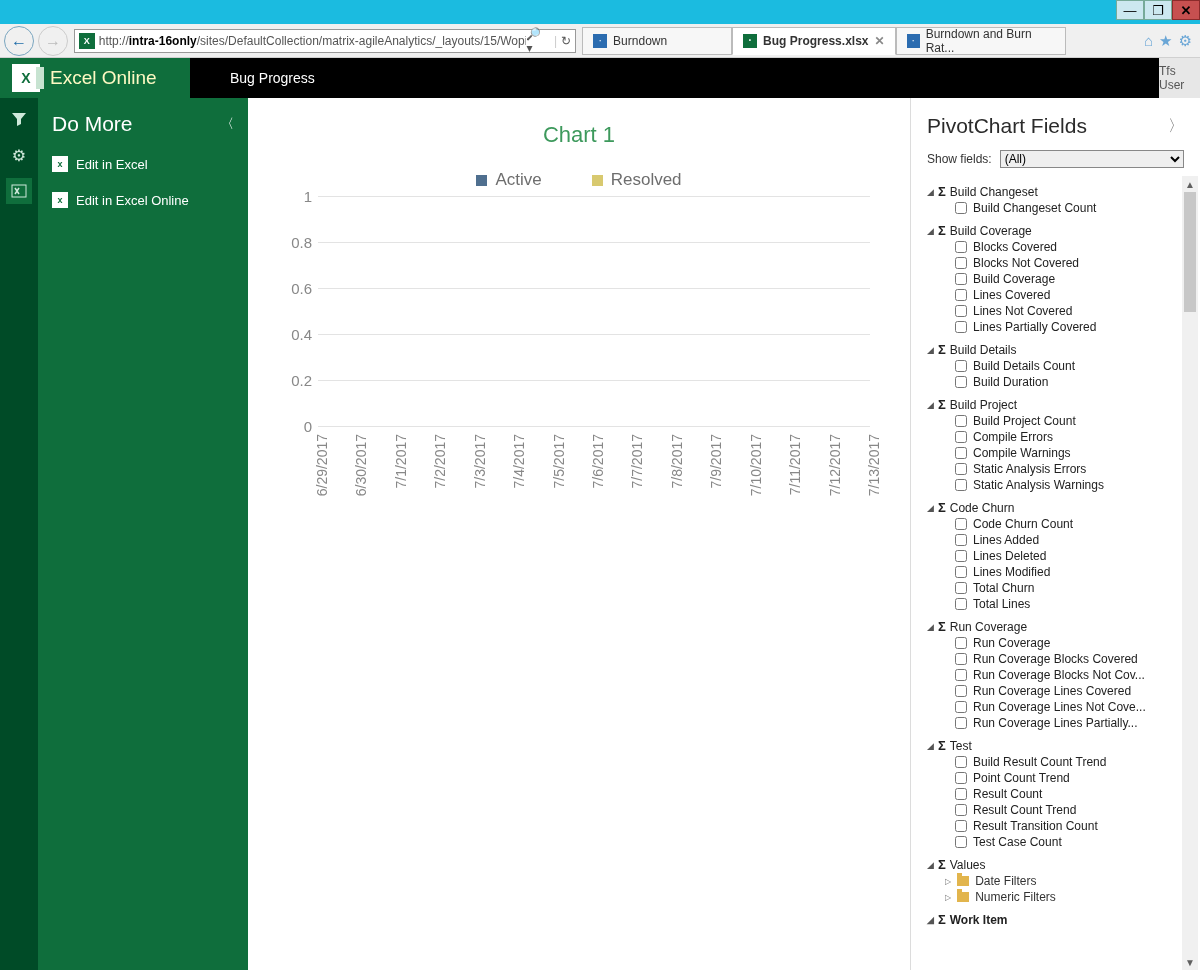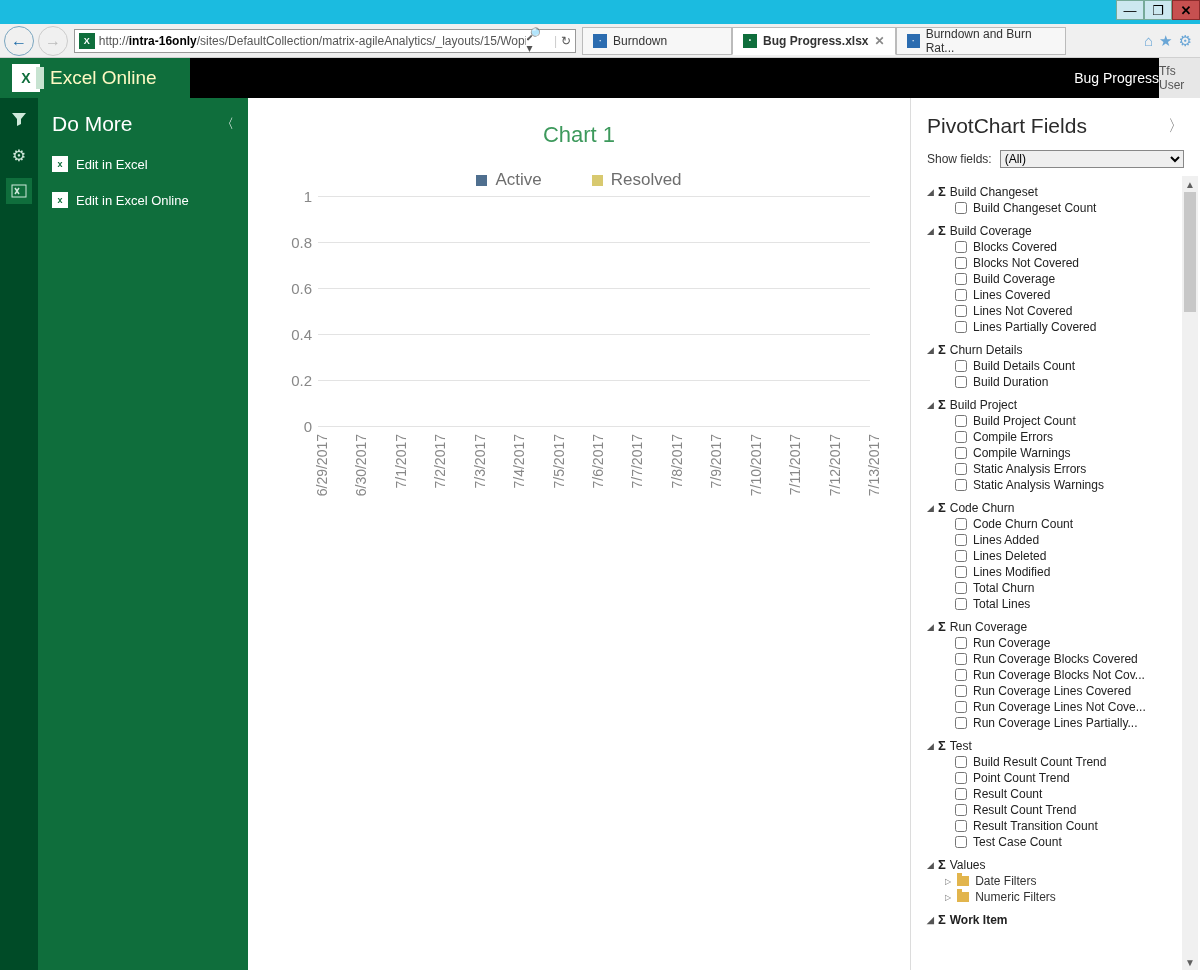--- a/index.html
+++ b/index.html
@@ -22,21 +22,21 @@
 .tab.active{background:#fff;font-weight:600;border-bottom-color:#fff;}
 .tab .ticon{width:14px;height:14px;display:flex;align-items:center;justify-content:center;font-size:10px;color:#fff;}
 .tab .close{margin-left:auto;color:#888;}
 .ie-icons{margin-left:auto;display:flex;gap:6px;padding-right:8px;color:#6aa6d6;font-size:15px;}
 .appbar{height:40px;background:#000;color:#fff;display:flex;align-items:center;}
 .excel-brand{width:190px;height:40px;background:#0f6e3c;display:flex;align-items:center;gap:10px;padding-left:12px;}
 .excel-logo{width:28px;height:28px;background:#fff;display:flex;align-items:center;justify-content:center;color:#0f6e3c;font-weight:bold;font-size:14px;position:relative;}
 .excel-logo::after{content:"";position:absolute;right:-4px;top:3px;width:8px;height:22px;background:#c7e3d1;}
 .brand-text{font-size:19px;font-weight:400;color:#fef9c3;}
 .crumb{flex:0 0 320px;padding-left:16px;font-size:14px;color:#ddd;}
-.doc-title{flex:1;text-align:right;font-size:14px;color:#fff;padding-left:40px;}
+.doc-title{flex:1;text-align:left;font-size:14px;color:#fff;padding-left:40px;}
 .user{width:41px;height:40px;background:#e7e7e7;color:#555;font-size:12px;display:flex;align-items:center;justify-content:center;}
 .body{display:flex;height:872px;}
 .iconstrip{width:38px;background:#004b27;display:flex;flex-direction:column;align-items:center;padding-top:8px;gap:10px;}
 .iconstrip .ic{width:26px;height:26px;color:#cfe9db;display:flex;align-items:center;justify-content:center;font-size:16px;}
 .iconstrip .ic.sel{background:#0f6e3c;}
 .sidebar{width:210px;background:#0f6e3c;color:#fff;padding:14px 14px;}
 .sidebar h2{font-size:21px;font-weight:400;display:flex;align-items:center;justify-content:space-between;gap:16px;}
 .sidebar h2 .chev{font-size:13px;}
 .side-item{display:flex;align-items:center;gap:8px;font-size:13px;margin-top:20px;cursor:pointer;}
 .side-item .sicon{width:16px;height:16px;background:#fff;color:#0f6e3c;font-size:9px;font-weight:bold;display:flex;align-items:center;justify-content:center;}
@@ -252,21 +252,21 @@
             <input type="checkbox" style="">
             <span>Lines Not Covered</span>
           </label>
           <label class="field">
             <input type="checkbox" style="">
             <span>Lines Partially Covered</span>
           </label>
           <div class="group-hd">
             <span class="tri">◢</span>
             <span class="sigma">Σ</span>
-            <span>Churn Details</span>
+            <span>Build Details</span>
           </div>
           <label class="field">
             <input type="checkbox" style="">
             <span>Build Details Count</span>
           </label>
           <label class="field">
             <input type="checkbox" style="">
             <span>Build Duration</span>
           </label>
           <div class="group-hd">

